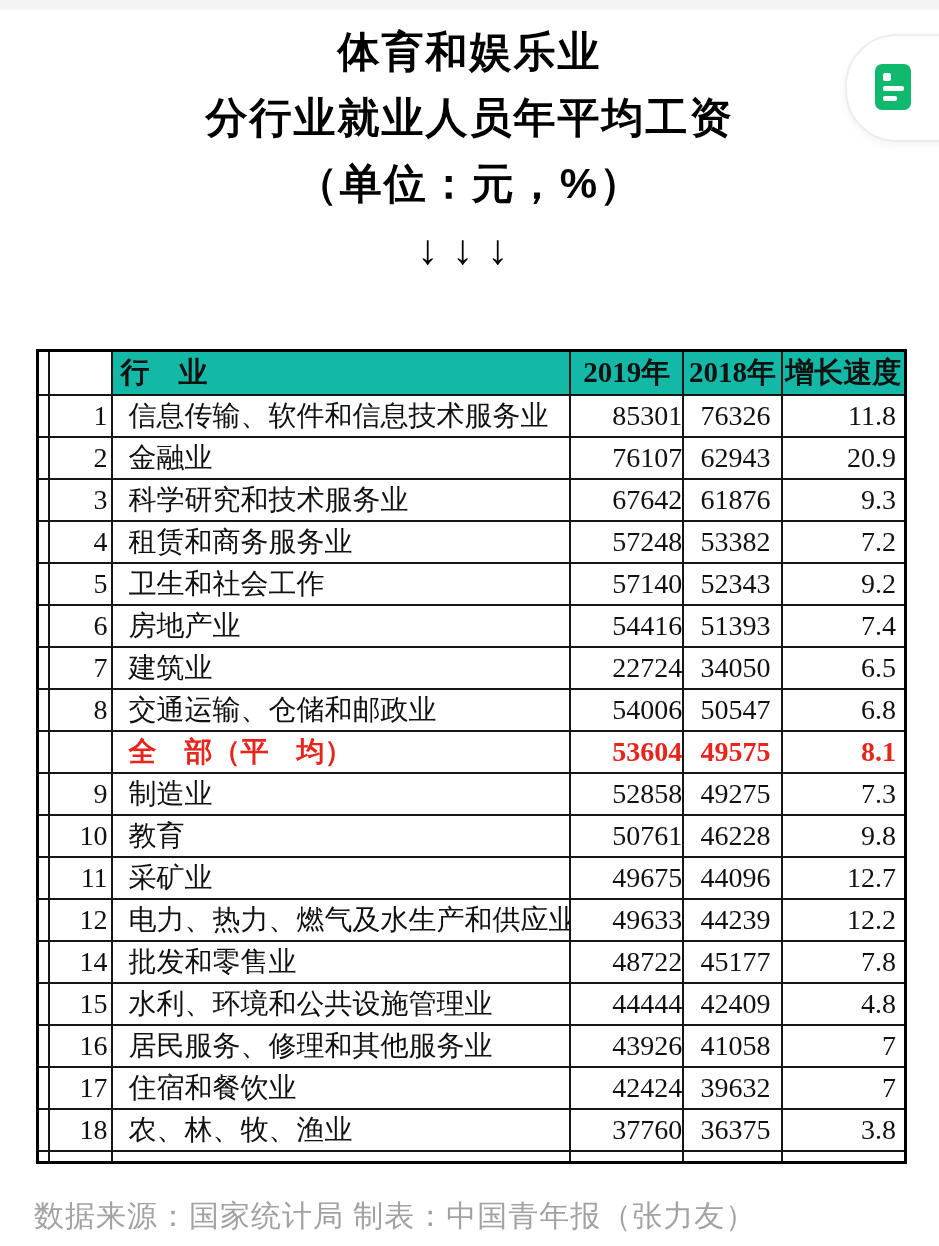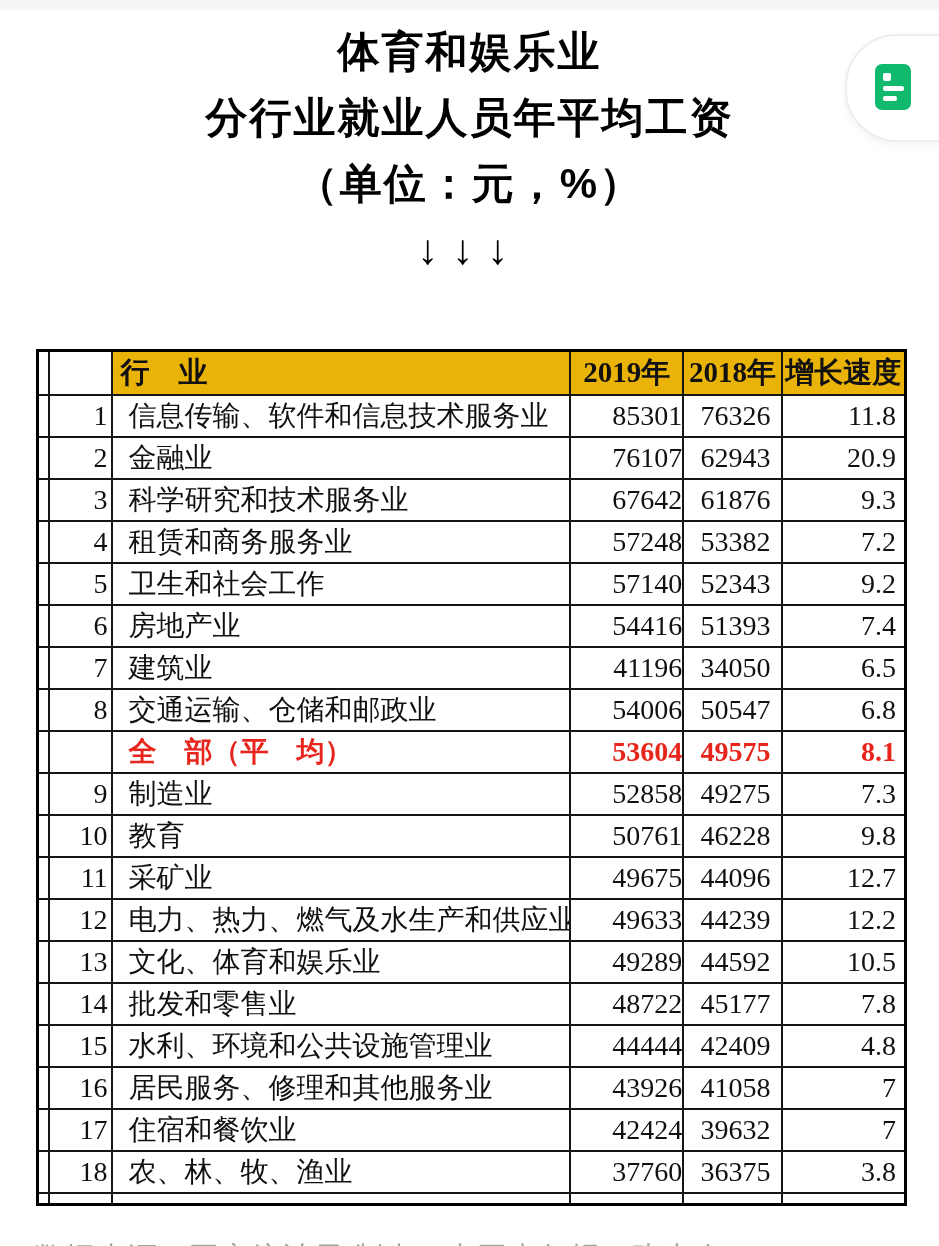--- a/index.html
+++ b/index.html
@@ -44,21 +44,21 @@
     border-collapse:collapse;table-layout:fixed;width:871px;
     border:3px solid #000;
     font-family:"Liberation Serif","DejaVu Serif",serif;
   }
   table.wage td{
     border:2px solid #161616;
     overflow:hidden;white-space:nowrap;
     color:#111;
   }
   tr.head td{height:40px;font-weight:bold;font-size:29px;}
-  tr.head td.shaded{background:#eab308;}
+  tr.head td.shaded{background:#14b8a6;}
   tr.head td.col-industry{text-align:left;padding-left:8px;}
   tr.head td.col-2019,tr.head td.col-2018,tr.head td.col-growth{text-align:center;}
 
   tr.data td{height:33px;font-size:28px;}
   td.c-rank{text-align:right;padding-right:3px;}
   td.c-industry{text-align:left;padding-left:16px;}
   td.c-2019{text-align:right;padding-right:0;color:#4e87c5;font-size:30px;}
   td.c-2018{text-align:right;padding-right:10px;font-size:30px;}
   td.c-growth{text-align:right;padding-right:8px;font-size:30px;}
 
@@ -156,21 +156,21 @@
     <td class="c-rank">6</td>
     <td class="c-industry">房地产业</td>
     <td class="c-2019">54416</td>
     <td class="c-2018">51393</td>
     <td class="c-growth">7.4</td>
   </tr>
         <tr class="data">
     <td class="c-spacer"></td>
     <td class="c-rank">7</td>
     <td class="c-industry">建筑业</td>
-    <td class="c-2019">41196</td>
+    <td class="c-2019">22724</td>
     <td class="c-2018">34050</td>
     <td class="c-growth">6.5</td>
   </tr>
         <tr class="data">
     <td class="c-spacer"></td>
     <td class="c-rank">8</td>
     <td class="c-industry">交通运输、仓储和邮政业</td>
     <td class="c-2019">54006</td>
     <td class="c-2018">50547</td>
     <td class="c-growth">6.8</td>
@@ -210,28 +210,20 @@
         <tr class="data">
     <td class="c-spacer"></td>
     <td class="c-rank">12</td>
     <td class="c-industry">电力、热力、燃气及水生产和供应业</td>
     <td class="c-2019">49633</td>
     <td class="c-2018">44239</td>
     <td class="c-growth">12.2</td>
   </tr>
         <tr class="data">
     <td class="c-spacer"></td>
-    <td class="c-rank">13</td>
-    <td class="c-industry">文化、体育和娱乐业</td>
-    <td class="c-2019">49289</td>
-    <td class="c-2018">44592</td>
-    <td class="c-growth">10.5</td>
-  </tr>
-        <tr class="data">
-    <td class="c-spacer"></td>
     <td class="c-rank">14</td>
     <td class="c-industry">批发和零售业</td>
     <td class="c-2019">48722</td>
     <td class="c-2018">45177</td>
     <td class="c-growth">7.8</td>
   </tr>
         <tr class="data">
     <td class="c-spacer"></td>
     <td class="c-rank">15</td>
     <td class="c-industry">水利、环境和公共设施管理业</td>

